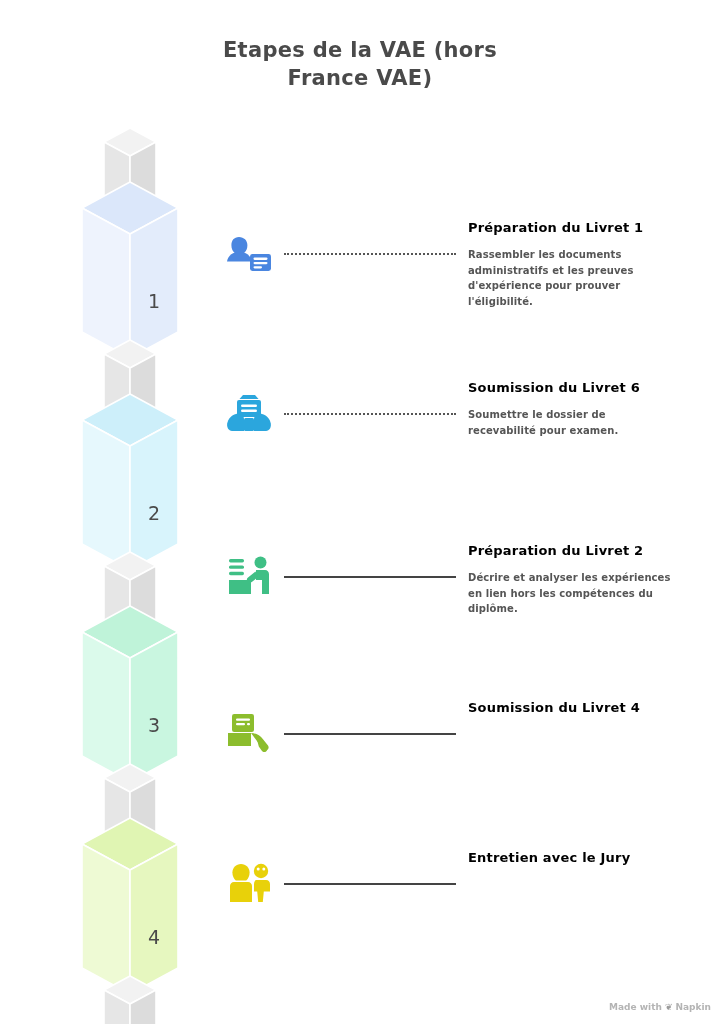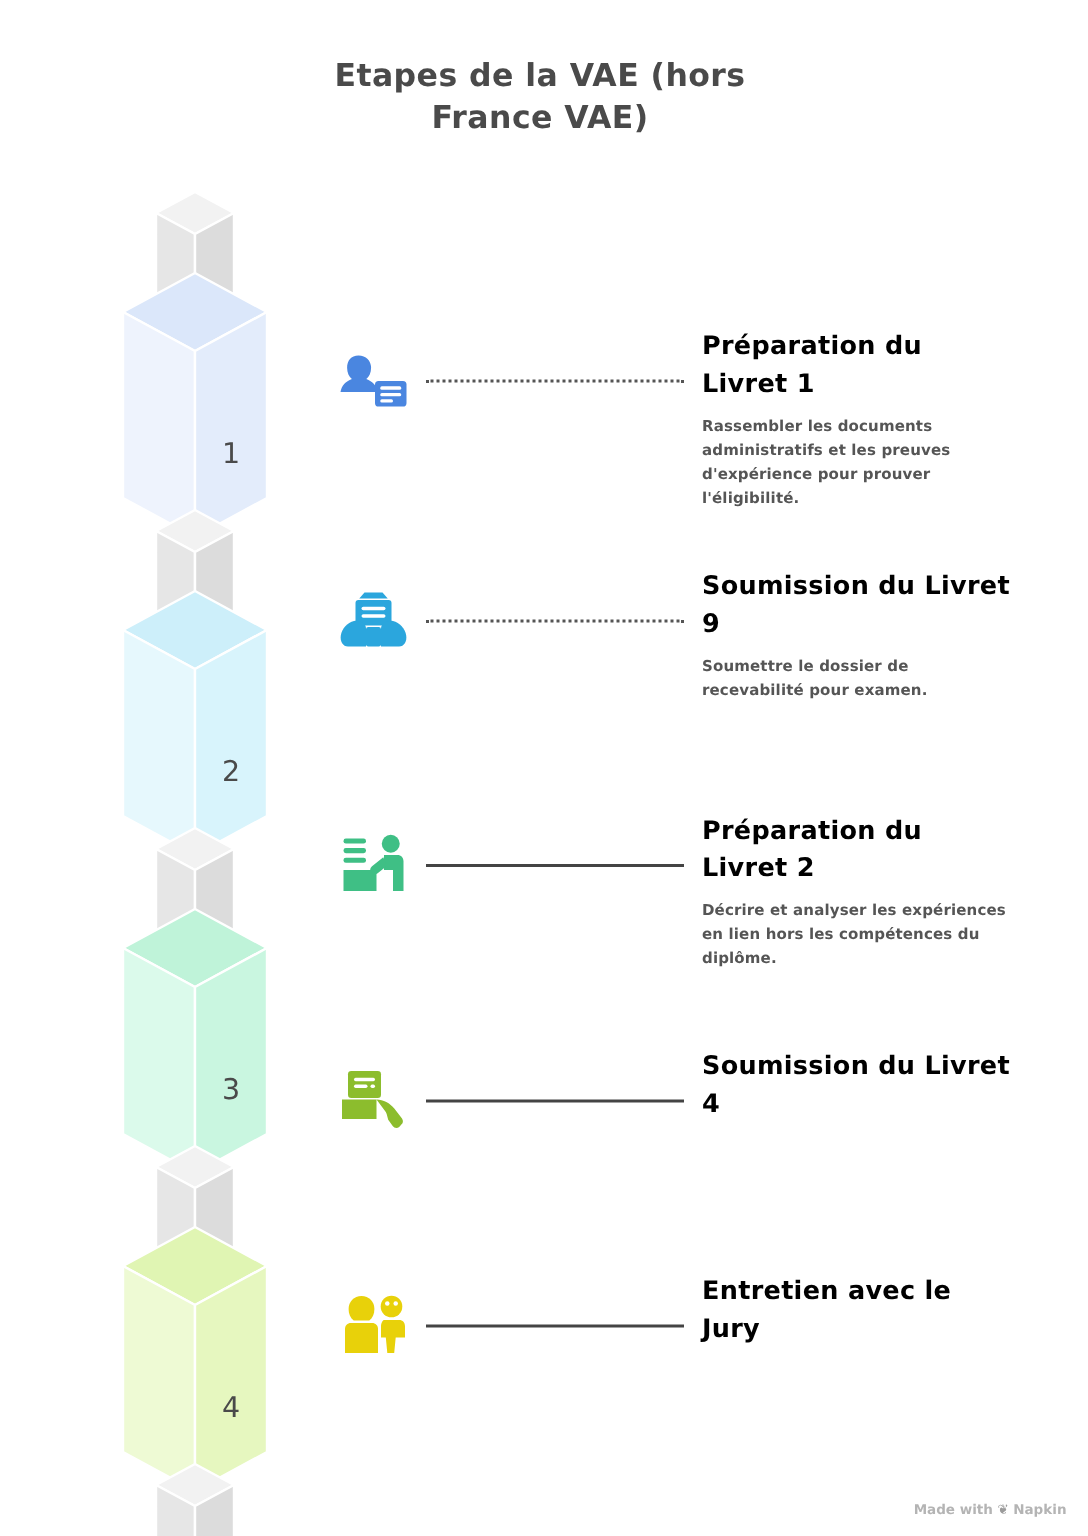--- a/index.html
+++ b/index.html
@@ -72,21 +72,21 @@
     border-top: 2px solid #444444;
     height: 0;
   }
   .txt {
     position: absolute;
     left: 250px;
     top: -3px;
     width: 208px;
   }
   .txt h3 {
-    font-size: 17px;
+    font-size: 13px;
     font-weight: 700;
     line-height: 1.45;
     letter-spacing: 0.2px;
     margin-bottom: 9px;
   }
   .txt p {
     font-size: 10px;
     font-weight: 600;
     line-height: 1.58;
     color: #555555;
@@ -181,21 +181,21 @@
         <rect class="fillA" x="12" y="11" width="24" height="17" rx="2" fill="#2ba6dd"></rect>
         <rect x="16" y="15.5" width="16" height="2.4" rx="1.2" fill="#ffffff"></rect>
         <rect x="16" y="20.5" width="16" height="2.4" rx="1.2" fill="#ffffff"></rect>
         <path class="fillA" d="M11 25c-4.5 1.2-8 5-8.8 9.6C1.6 38.4 3.6 42 7 42h12V30c0-3-3.4-5.8-8-5z" fill="#2ba6dd"></path>
         <path class="fillA" d="M37 25c4.5 1.2 8 5 8.8 9.6.6 3.8-1.4 7.4-4.8 7.4H29V30c0-3 3.4-5.8 8-5z" fill="#2ba6dd"></path>
         <rect class="fillA" x="19" y="29" width="10" height="13" rx="1.5" fill="#2ba6dd"></rect>
       </svg>
     </div>
     <div class="connector dotted" style="top:31px"></div>
     <div class="txt">
-      <h3>Soumission du Livret 9</h3>
+      <h3>Soumission du Livret 6</h3>
       <p>Soumettre le dossier de recevabilité pour examen.</p>
     </div>
   </div>
 
   <div class="row" style="top:545px">
     <div class="icon-box">
       <svg viewBox="0 0 48 48" width="48" height="48" class="ic">
         <rect class="fillA" x="4" y="7" width="15" height="3.4" rx="1.6" fill="#3fbf85"></rect>
         <rect class="fillA" x="4" y="13.4" width="15" height="3.4" rx="1.6" fill="#3fbf85"></rect>
         <rect class="fillA" x="4" y="19.8" width="15" height="3.4" rx="1.6" fill="#3fbf85"></rect>

